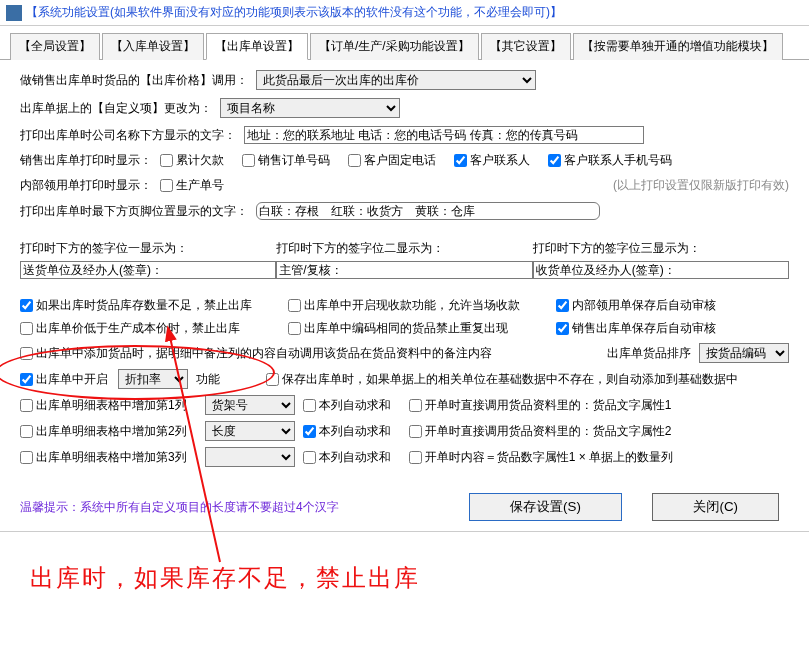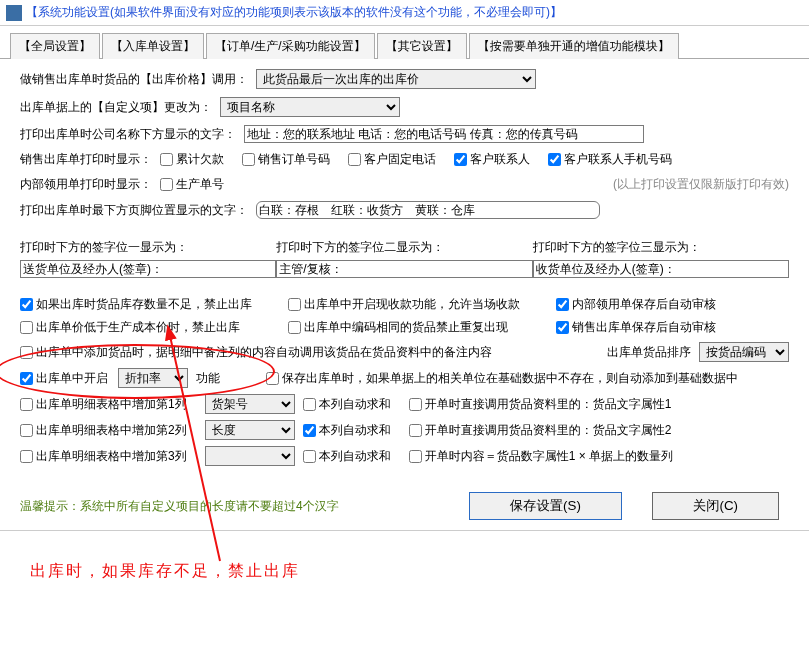--- a/index.html
+++ b/index.html
@@ -99,36 +99,36 @@
     border: 1px solid #666;
     background: #f0f0f0;
     cursor: pointer;
     font-family: inherit;
   }
   .btn.primary {
     border: 1px solid #2a6bc4;
     color: #000;
   }
   .tip {
-    color: #4d7c0f;
+    color: #6d28d9;
   }
   .annotation-circle {
     position: absolute;
     border: 2px solid #e11;
     border-radius: 50%;
     pointer-events: none;
   }
   .arrow-svg {
     position: absolute;
     pointer-events: none;
     overflow: visible;
   }
   .big-annotation {
     color: #e11;
-    font-size: 16px;
+    font-size: 24px;
     padding: 30px 20px 60px 30px;
     letter-spacing: 2px;
     font-family: Liberation Mono, monospace;
   }
   .flex-grow { flex: 1; }
   .bottom-area {
     border-top: 1px solid #ccc;
     position: relative;
   }
 </style>
@@ -136,20 +136,21 @@
 <body>
 
 <div class="title-bar">
   <span class="icon-box"></span>
   <span>【系统功能设置(如果软件界面没有对应的功能项则表示该版本的软件没有这个功能，不必理会即可)】</span>
 </div>
 
 <div class="tab-row">
   <div class="tab">【全局设置】</div>
   <div class="tab">【入库单设置】</div>
+  <div class="tab active">【出库单设置】</div>
   <div class="tab">【订单/生产/采购功能设置】</div>
   <div class="tab">【其它设置】</div>
   <div class="tab">【按需要单独开通的增值功能模块】</div>
 </div>
 
 <div class="content">
 
   <div class="row">
     <span class="label">做销售出库单时货品的【出库价格】调用：</span>
     <select style="width:280px"><option>此货品最后一次出库的出库价</option></select>

